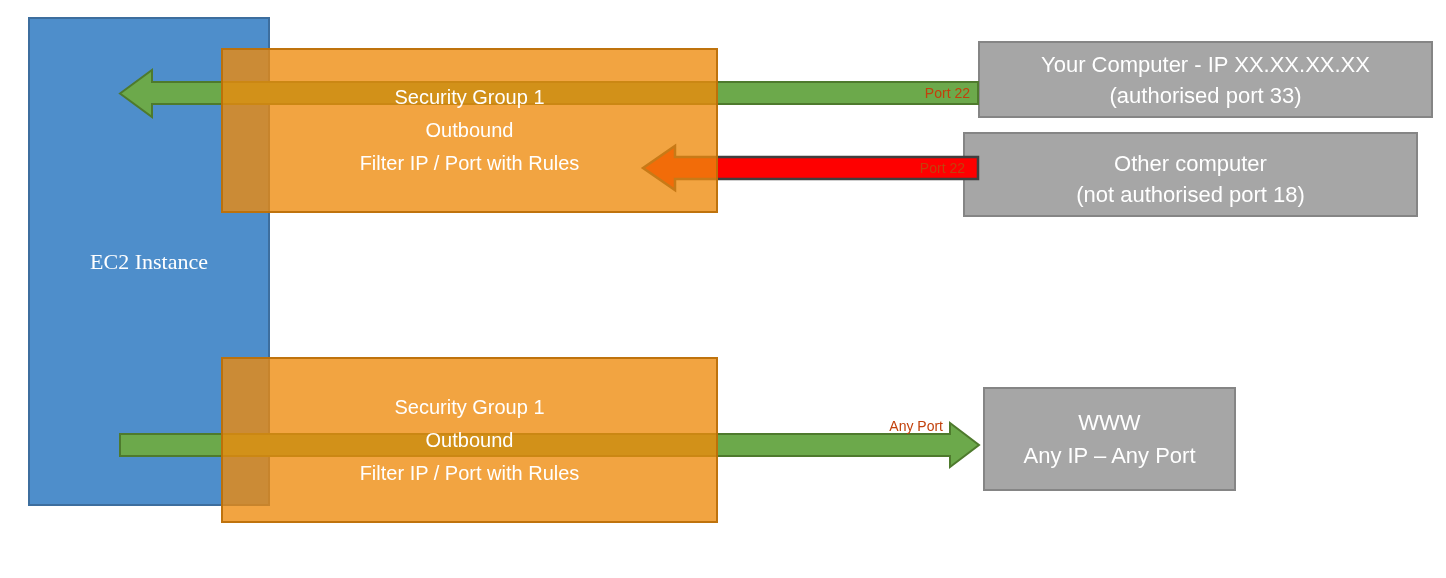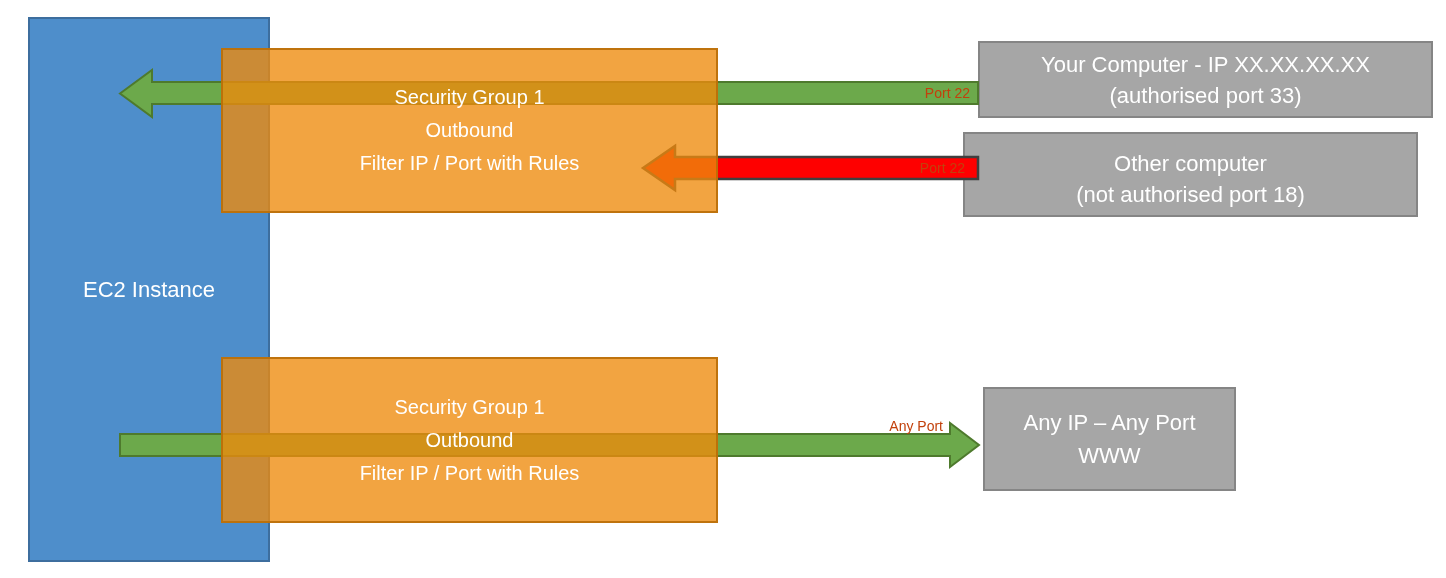--- a/index.html
+++ b/index.html
@@ -18,25 +18,26 @@
     flex-direction: column;
     justify-content: center;
     align-items: center;
     text-align: center;
     color: #ffffff;
   }
   .box .line { width: 100%; }
 
   
   .ec2-box {
-    left: 28px; top: 17px; width: 242px; height: 545px;
+    left: 28px; top: 17px; width: 242px; height: 489px;
     background: #4E8ECB;
     border: 2px solid #3D6E9E;
     font-size: 22px; line-height: 32px;
     z-index: 1;
+    font-family: Liberation Serif, serif;
   }
 
   
   .gray-box {
     background: #A6A6A6;
     border: 2px solid #858585;
     font-size: 22px; line-height: 31px;
     z-index: 1;
   }
   .your-computer-box { left: 978px; top: 41px;  width: 455px; height: 77px; }
@@ -89,22 +90,22 @@
     <div class="line">Your Computer - IP XX.XX.XX.XX</div>
     <div class="line">(authorised port 33)</div>
   </div>
 
   <div class="box gray-box other-computer-box">
     <div class="line">Other computer</div>
     <div class="line">(not authorised port 18)</div>
   </div>
 
   <div class="box gray-box www-box">
+    <div class="line">WWW</div>
     <div class="line">Any IP – Any Port</div>
-    <div class="line">WWW</div>
   </div>
 
   <svg class="arrows-layer" viewBox="0 0 1446 578" xmlns="http://www.w3.org/2000/svg">
     <polygon class="green-arrow" points="120,93.5 152,70 152,82 978,82 978,104 152,104 152,117"></polygon>
     <polygon class="red-arrow" points="643,168 675,146 675,157 978,157 978,179 675,179 675,190"></polygon>
     <polygon class="green-arrow" points="120,434 950,434 950,423 979,445 950,467 950,456 120,456"></polygon>
   </svg>
 
   <div class="box sg-box sg-inbound-box">
     <div class="line">Security Group 1</div>

